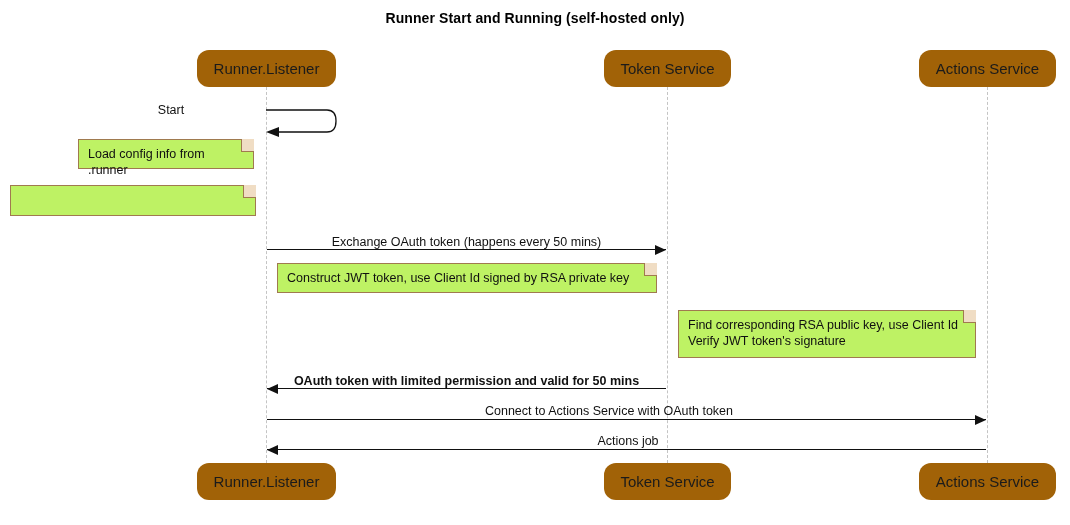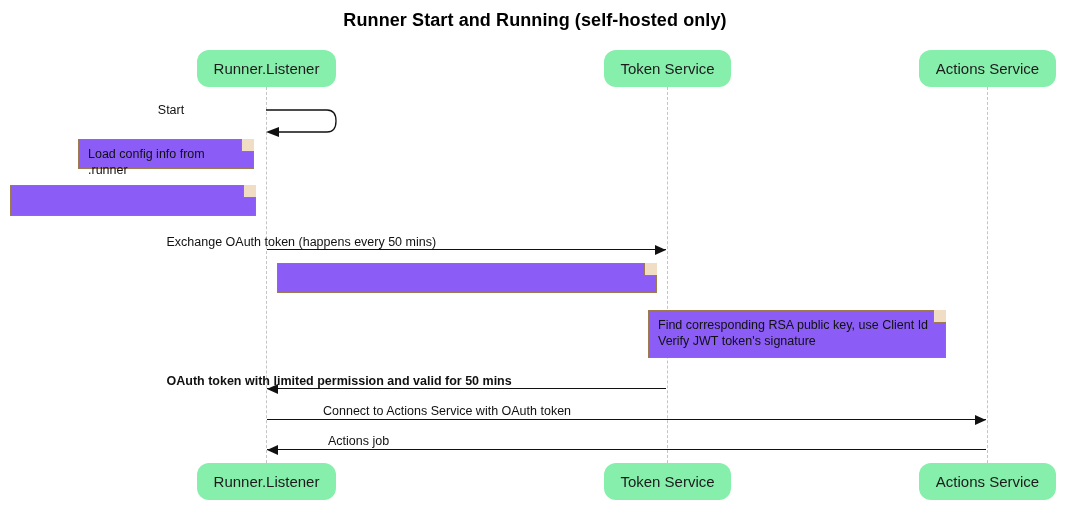--- a/index.html
+++ b/index.html
@@ -16,32 +16,32 @@
     overflow: hidden;
   }
 
   
   #diagram-title {
     position: absolute;
     left: 0;
     top: 10px;
     width: 1070px;
     text-align: center;
-    font-size: 18px;
+    font-size: 14px;
     font-weight: bold;
     color: #000000;
     letter-spacing: 0.1px;
   }
 
   
   .participant {
     position: absolute;
     height: 37px;
     border-radius: 12px;
-    background: #86efac;
+    background: #a16207;
     display: flex;
     align-items: center;
     justify-content: center;
     font-size: 15px;
     color: #1b1b1b;
     box-sizing: border-box;
   }
 
   
   .lifeline {
@@ -67,35 +67,36 @@
     border-left: 11px solid #111111;
   }
   .arrowhead.left {
     border-right: 11px solid #111111;
   }
   .msg-label {
     position: absolute;
     font-size: 12.5px;
     color: #111111;
     white-space: nowrap;
+    text-align: center;
   }
 
   
   .self-loop {
     position: absolute;
   }
   .self-loop svg {
     display: block;
     overflow: visible;
   }
 
   
   .note {
     position: absolute;
-    background: #8b5cf6;
+    background: #bef264;
     border: 1px solid #a07a4f;
     box-sizing: border-box;
     font-size: 12.5px;
     color: #101010;
     padding: 6px 9px 2px 9px;
     line-height: 16px;
     white-space: pre-line;
   }
   .note-fold {
     position: absolute;
@@ -143,22 +144,22 @@
     </div>
     <div class="msg-label" style="left: 111px; top: 103px; width: 120px; text-align: center;">Start</div>
     <div class="msg-line" style="left: 267px; top: 249px; width: 399px;"></div>
     <div class="arrowhead right" style="top: 244.5px; left: 655px;"></div>
     <div class="msg-label" style="left: 166.5px; top: 235px; width: 600px;">Exchange OAuth token (happens every 50 mins)</div>
     <div class="msg-line" style="left: 267px; top: 388px; width: 399px;"></div>
     <div class="arrowhead left" style="top: 383.5px; left: 267px;"></div>
     <div class="msg-label" style="left: 166.5px; top: 374px; width: 600px; font-weight: bold;">OAuth token with limited permission and valid for 50 mins</div>
     <div class="msg-line" style="left: 267px; top: 419px; width: 719px;"></div>
     <div class="arrowhead right" style="top: 414.5px; left: 975px;"></div>
-    <div class="msg-label" style="left: 323px; top: 404px; width: 600px;">Connect to Actions Service with OAuth token</div>
+    <div class="msg-label" style="left: 309px; top: 404px; width: 600px;">Connect to Actions Service with OAuth token</div>
     <div class="msg-line" style="left: 267px; top: 449px; width: 719px;"></div>
     <div class="arrowhead left" style="top: 444.5px; left: 267px;"></div>
     <div class="msg-label" style="left: 328px; top: 434px; width: 600px;">Actions job</div>
     <div class="note" style="left: 78px; top: 139px; width: 176px; height: 30px;"><span>Load config info from .runner</span><div class="note-fold"></div></div>
     <div class="note" style="left: 10px; top: 185px; width: 246px; height: 31px;"><div class="note-fold"></div></div>
-    <div class="note" style="left: 277px; top: 263px; width: 380px; height: 30px;"><div class="note-fold"></div></div>
-    <div class="note" style="left: 648px; top: 310px; width: 298px; height: 48px;"><span>Find corresponding RSA public key, use Client Id
+    <div class="note" style="left: 277px; top: 263px; width: 380px; height: 30px;"><span>Construct JWT token, use Client Id signed by RSA private key</span><div class="note-fold"></div></div>
+    <div class="note" style="left: 678px; top: 310px; width: 298px; height: 48px;"><span>Find corresponding RSA public key, use Client Id
 Verify JWT token's signature</span><div class="note-fold"></div></div>
   </div>
 
 </body></html>

